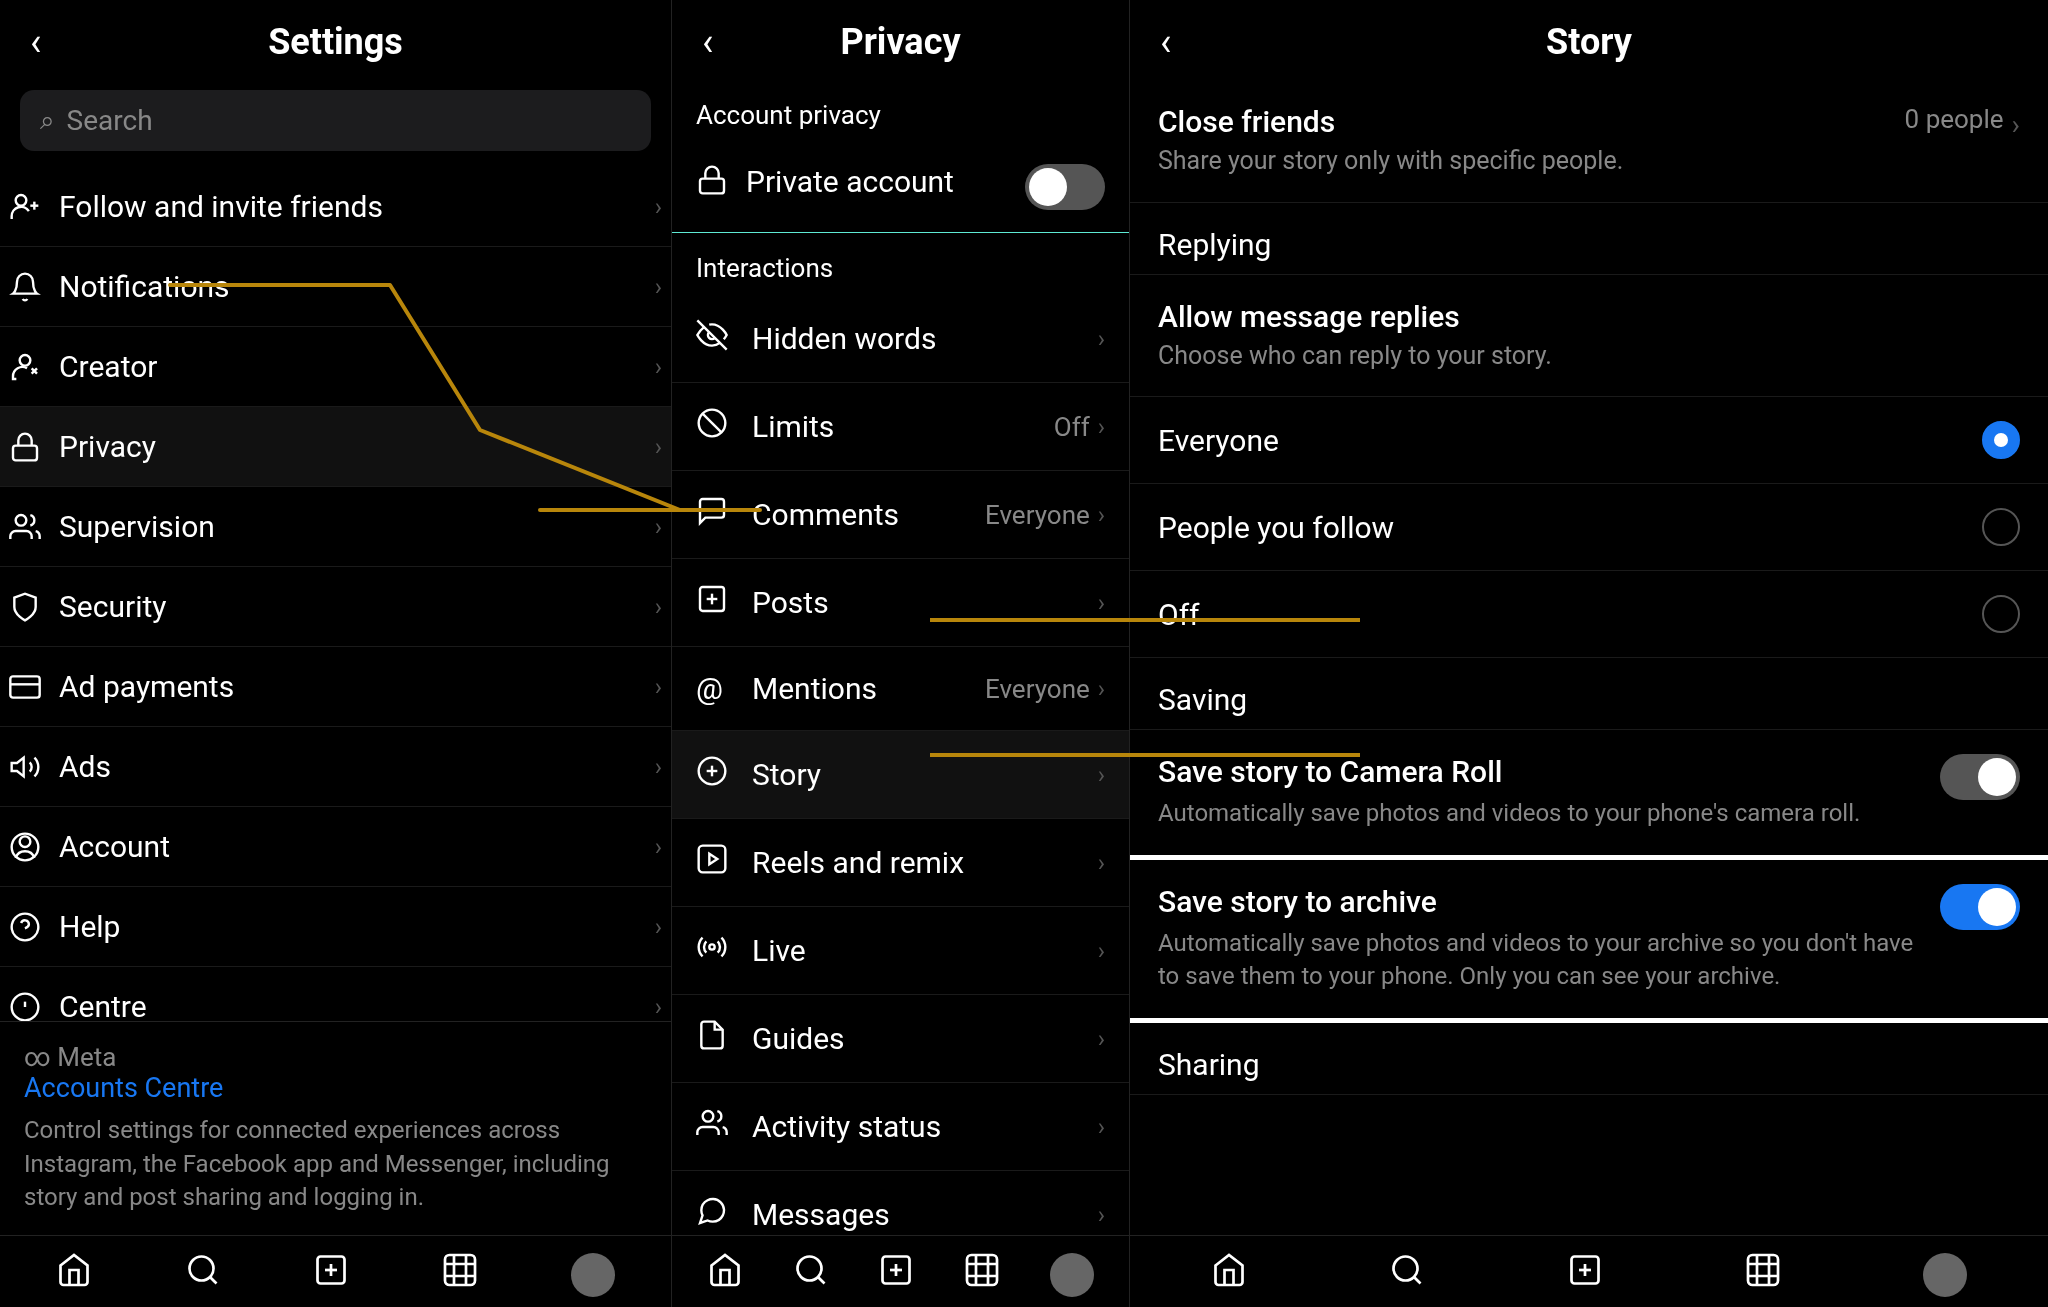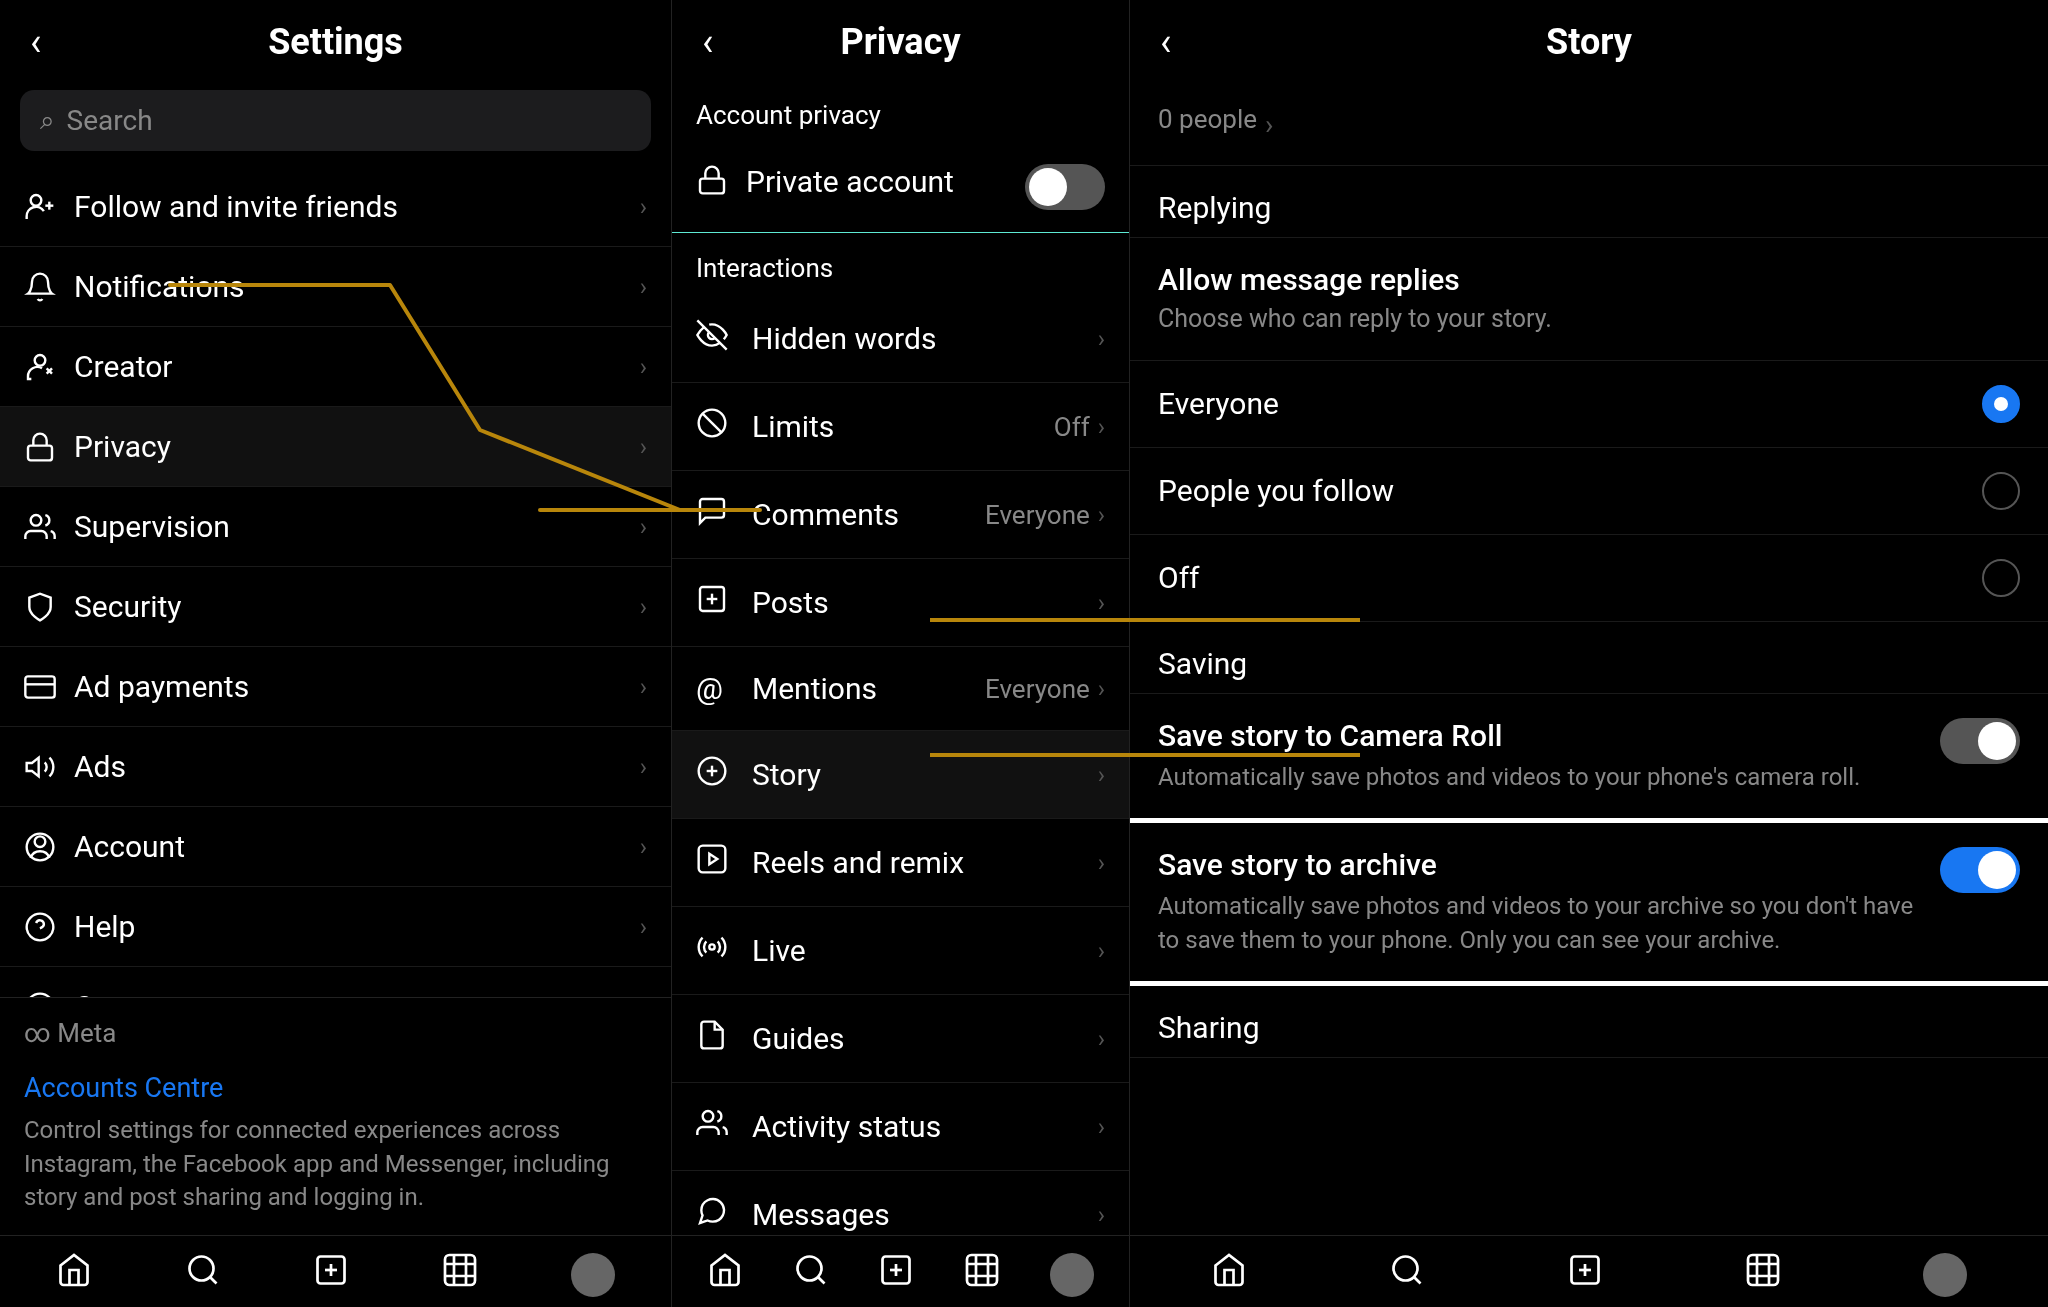--- a/index.html
+++ b/index.html
@@ -65,21 +65,21 @@
     }
 
     .settings-list {
       flex: 1;
       overflow-y: auto;
     }
 
     .settings-item {
       display: flex;
       align-items: center;
-      padding: 22px 24px;
+      padding: 22px 9px;
       border-bottom: 1px solid #1a1a1a;
       cursor: pointer;
     }
 
     .settings-item .item-icon {
       width: 50px;
       font-size: 30px;
       flex-shrink: 0;
       display: flex;
       align-items: center;
@@ -96,21 +96,21 @@
     }
 
     .footer-section {
       padding: 20px 24px;
       border-top: 1px solid #222;
     }
 
     .meta-logo {
       color: #888;
       font-size: 26px;
-      margin-bottom: 24px;
+      margin-bottom: 0;
     }
 
     .accounts-centre-link {
       color: #1877f2;
       font-size: 27px;
       margin-bottom: 10px;
       cursor: pointer;
     }
 
     .footer-desc {
@@ -784,20 +784,24 @@
 
   <div class="panel-right">
     <div class="panel-header">
       <span class="back-btn">‹</span>
       <span class="panel-title">Story</span>
     </div>
 
     <div class="story-list">
 
       <div class="story-item">
+        <div class="s-text">
+          <div class="s-title">Close friends</div>
+          <div class="s-subtitle">Share your story only with specific people.</div>
+        </div>
         <span class="s-value">0 people</span>
         <span class="s-chevron">›</span>
       </div>
 
       <div class="story-section-label">Replying</div>
 
       <div class="story-item">
         <div class="s-text">
           <div class="s-title">Allow message replies</div>
           <div class="s-subtitle">Choose who can reply to your story.</div>

